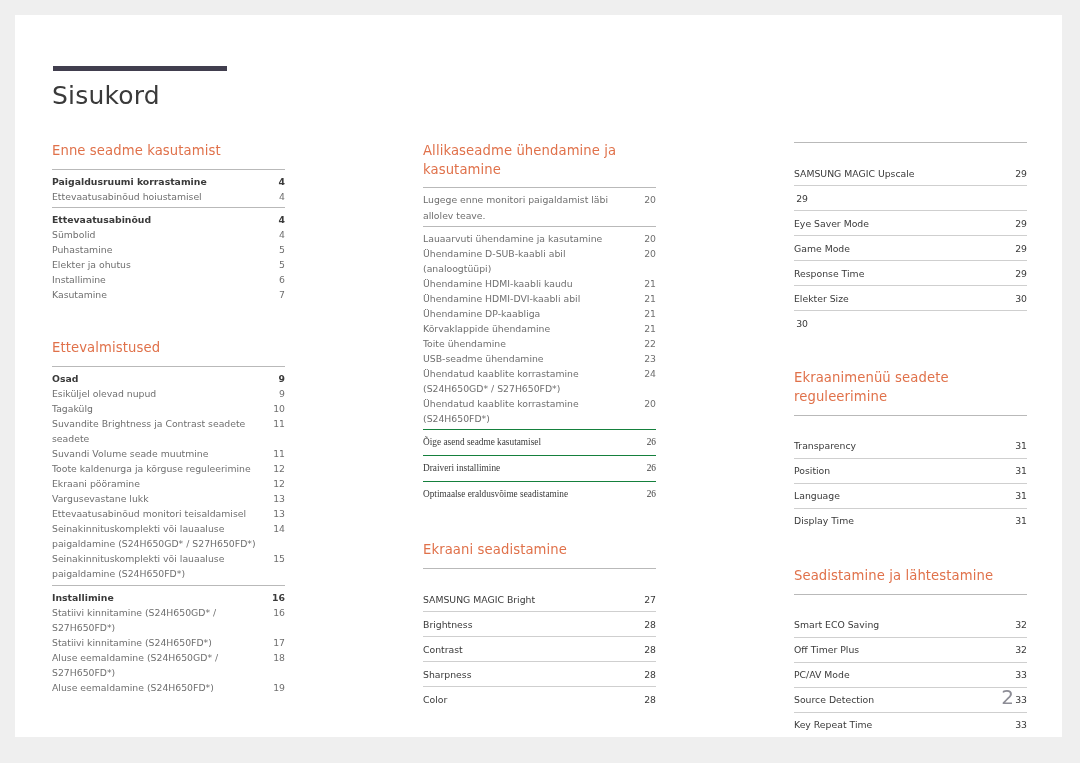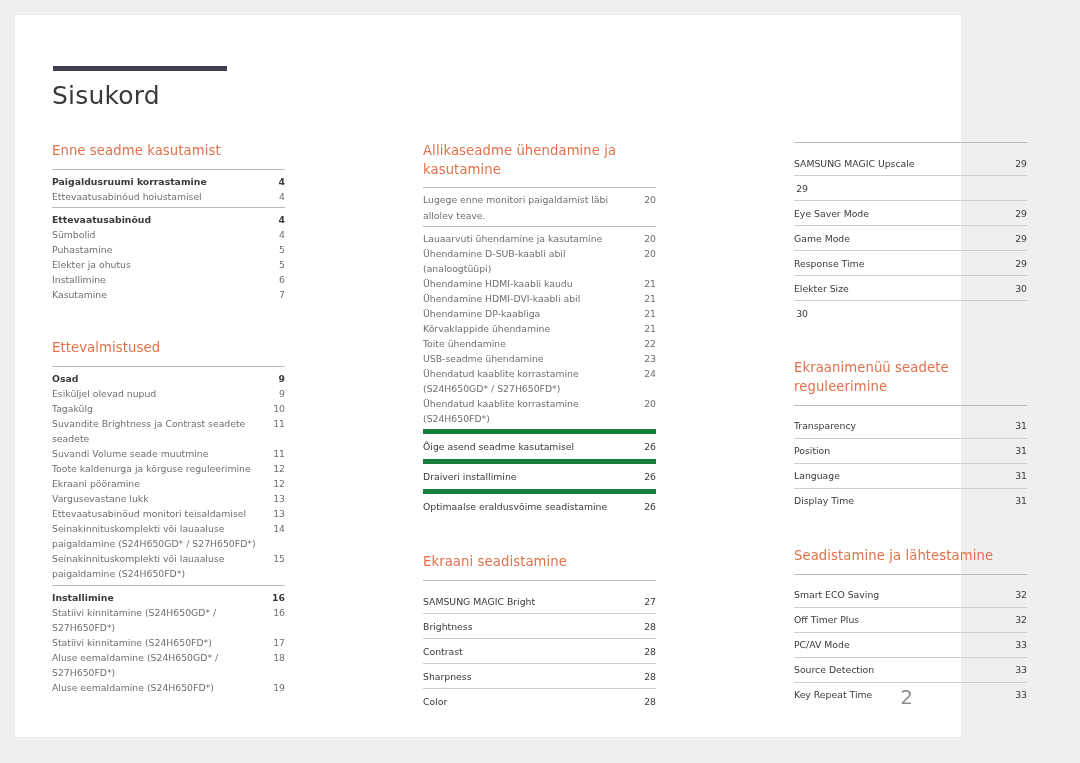--- a/index.html
+++ b/index.html
@@ -12,21 +12,21 @@
     background: #efefef;
     font-family: "DejaVu Sans", "Liberation Sans", sans-serif;
     overflow: hidden;
   }
 
   
   .page {
     position: absolute;
     left: 15px;
     top: 15px;
-    width: 946px;
+    width: 1047px;
     height: 722px;
     background: #ffffff;
     box-sizing: border-box;
   }
 
   
   .title-rule {
     position: absolute;
     left: 38px;
     top: 51px;
@@ -120,29 +120,30 @@
     padding: 4.5px 0 4.5px 0;
     border-bottom: 1px solid #cfcfcf;
     color: #3a3a3a;
     font-weight: normal;
   }
   .group.spaced .entry:last-child {
     border-bottom: none;
   }
   .group.spaced {
     border-top: 1px solid #b9b9b9;
-    padding-top: 8px;
+    padding-top: 18px;
     padding-bottom: 0;
   }
 
   
   .group.ruled {
-    border-top: 5px solid #15803d;
+    border-top: 1px solid #15803d;
     padding-top: 5px;
     padding-bottom: 5px;
+    font-family: Liberation Serif, serif;
   }
   .group.ruled .entry {
     color: #3a3a3a;
   }
 
   
   .page-number {
     position: absolute;
     right: 48px;
     bottom: 28px;

